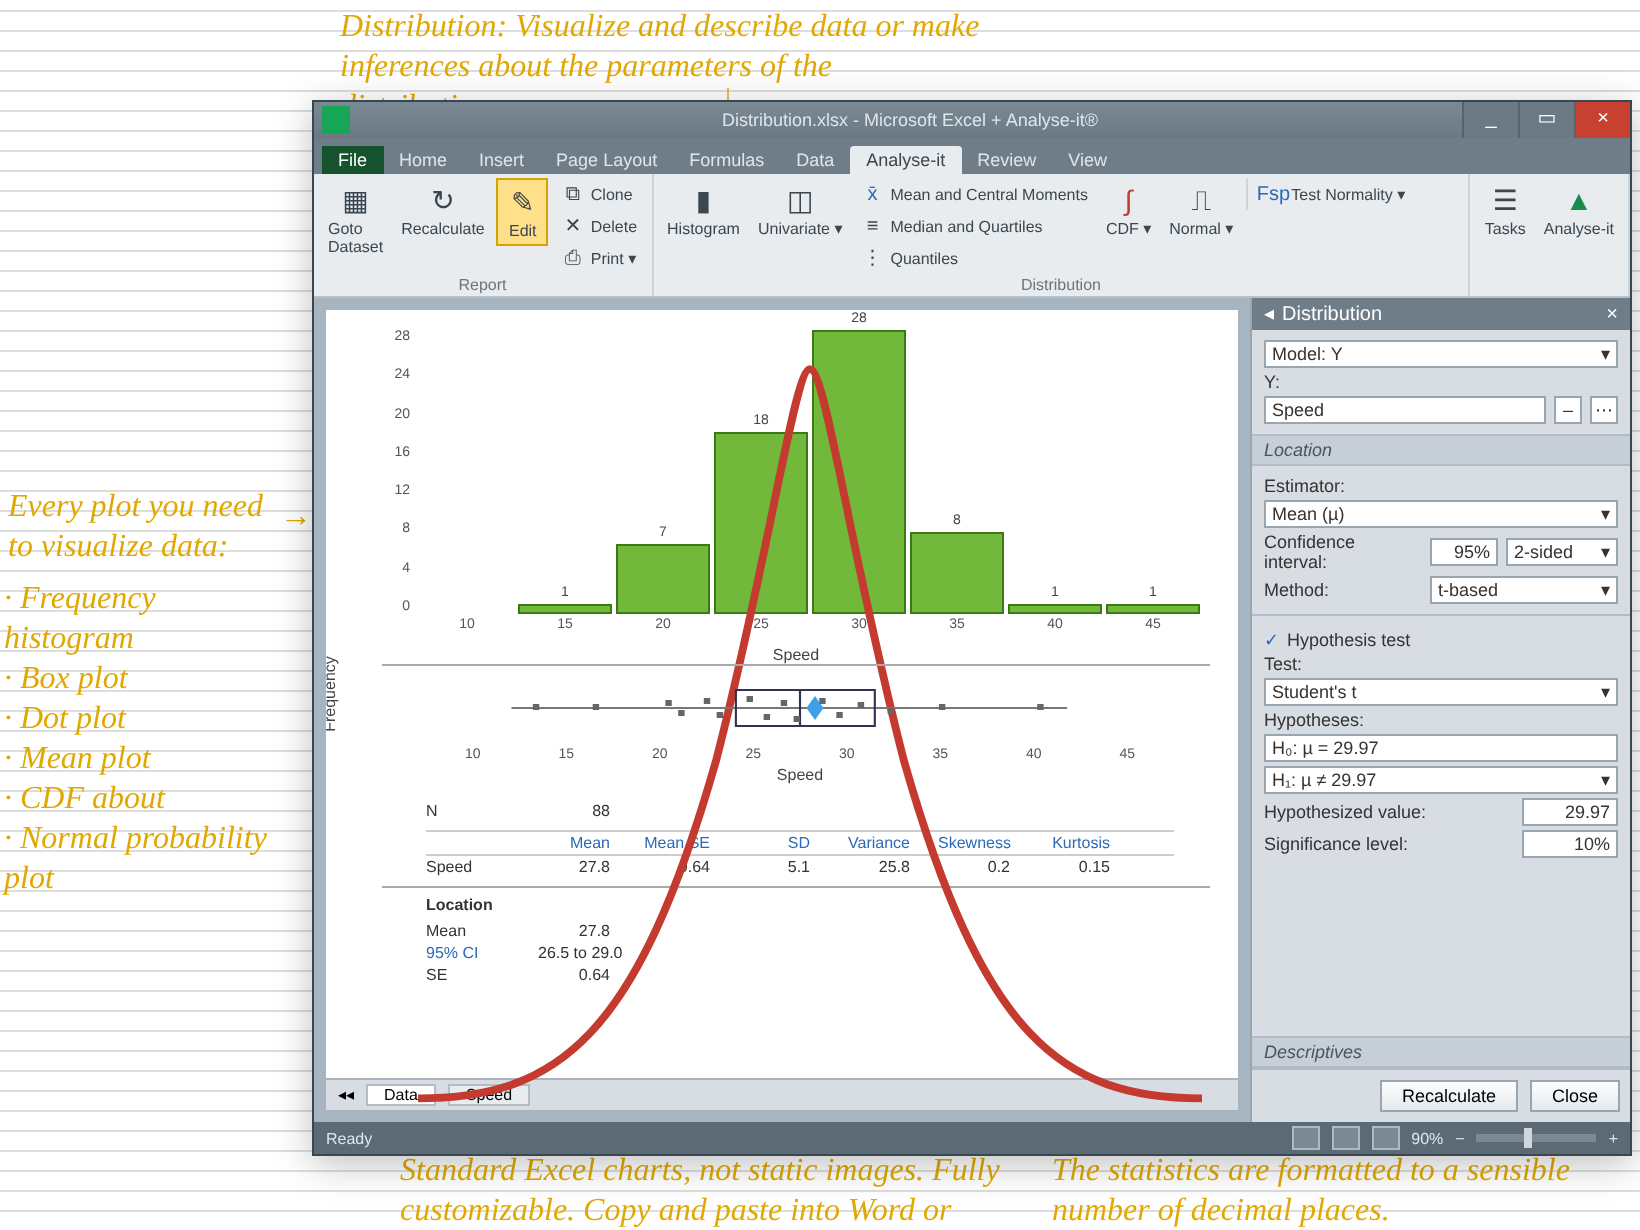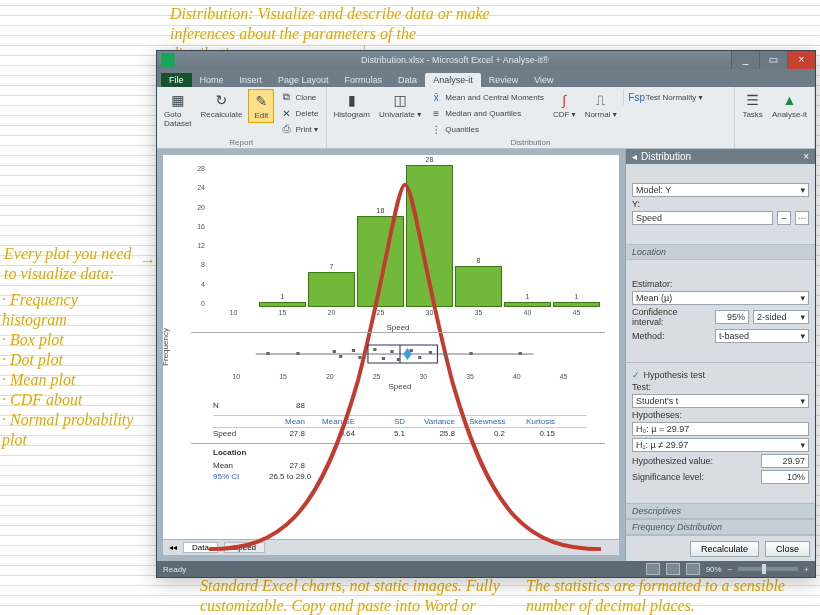--- a/index.html
+++ b/index.html
@@ -92,21 +92,21 @@
   .locblock { border-top:1px solid #aaa; padding:4px 18px 4px 22px; font-size:8px; }
   .locblock .t { font-weight:bold; color:#333; margin-bottom:3px;}
 
   .sheetbar { height:16px; background:#d7dde2; display:flex; align-items:center; padding:0 6px; font-size:8px; gap:6px; border-top:1px solid #aab3bb;}
   .sheetbar .sh { padding:0 8px; background:#fff; border:1px solid #b3bcc4; }
   .sheetbar .sh.active { background:#e8ecef; }
 
   .sidepane { width:190px; background:#d7dde2; display:flex; flex-direction:column; border-left:1px solid #9aa6af;}
   .sidepane .phead { background:#6f7d88; color:#fff; padding:2px 6px; font-size:10px; display:flex; align-items:center; gap:4px;}
   .sidepane .phead .sp { flex:1; }
-  .sidepane .sec { padding:17px 6px; font-size:9px; }
+  .sidepane .sec { padding:3px 6px; font-size:9px; }
   .sidepane .secH { background:#c6cfd6; padding:2px 6px; font-size:9px; font-style:italic; color:#4a5560; border-top:1px solid #b3bcc4; border-bottom:1px solid #b3bcc4;}
   .frow { display:flex; align-items:center; gap:4px; margin:2px 0; font-size:9px; color:#333;}
   .frow label { flex:1; }
   .inp { background:#fff; border:1px solid #9aa6af; padding:0 3px; font-size:9px; height:14px; display:flex; align-items:center; }
   .sidepane .footer { margin-top:auto; padding:5px; display:flex; justify-content:flex-end; gap:6px; border-top:1px solid #b3bcc4;}
   .btn { background:linear-gradient(#fefefe,#e4e9ed); border:1px solid #9aa6af; padding:2px 10px; font-size:9px;}
 
   .statusbar { height:16px; background:#5b6a75; color:#dfe6ec; font-size:8px; display:flex; align-items:center; padding:0 6px; justify-content:space-between;}
   .viewctl { display:flex; align-items:center; gap:6px;}
   .viewctl .vi { width:14px; height:12px; background:#7b8994; border:1px solid #aeb9c2;}
@@ -379,20 +379,24 @@
           <div class="t">Location</div>
           <div class="statsgrid" style="padding:0;">
             <div class="row">
                 <div class="cell w1">Mean</div>
                 <div class="cell w2">27.8</div>
               </div>
             <div class="row">
                 <div class="cell hcell w1">95% CI</div>
                 <div class="cell w2" style="width:80px;text-align:left">26.5 to 29.0</div>
               </div>
+            <div class="row">
+                <div class="cell w1">SE</div>
+                <div class="cell w2">0.64</div>
+              </div>
           </div>
         </div>
       </div>
 
       <div class="sheetbar">
         <span>◂◂</span>
         <div class="sh">Data</div>
         <div class="sh active">Speed</div>
         <span style="flex:1"></span>
       </div>
@@ -477,21 +481,20 @@
             <label>Hypothesized value:</label>
             <div class="inp" style="width:48px;justify-content:flex-end">29.97</div>
           </div>
         <div class="frow">
             <label>Significance level:</label>
             <div class="inp" style="width:48px;justify-content:flex-end">10%</div>
           </div>
       </div>
       <div style="flex:1"></div>
       <div class="secH">Descriptives</div>
-      <div class="secH">Frequency Distribution</div>
       <div class="footer">
         <div class="btn">Recalculate</div>
         <div class="btn">Close</div>
       </div>
     </div>
   </div>
 
   <div class="statusbar">
     <span>Ready</span>
     <div class="viewctl">

